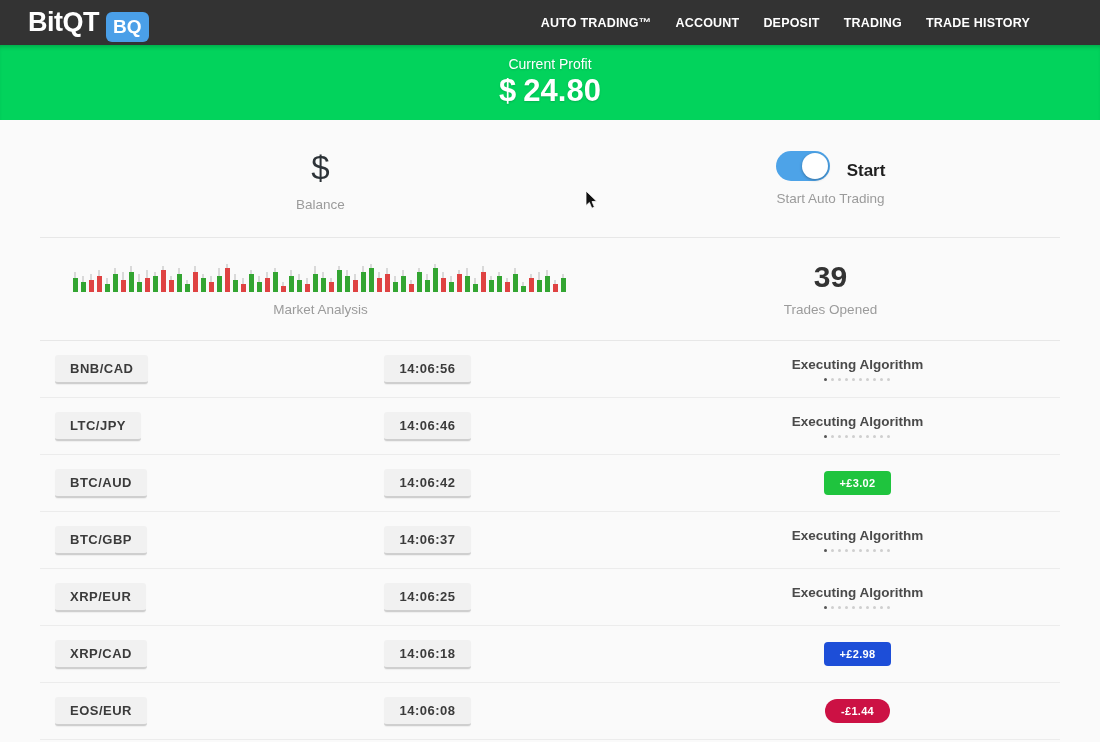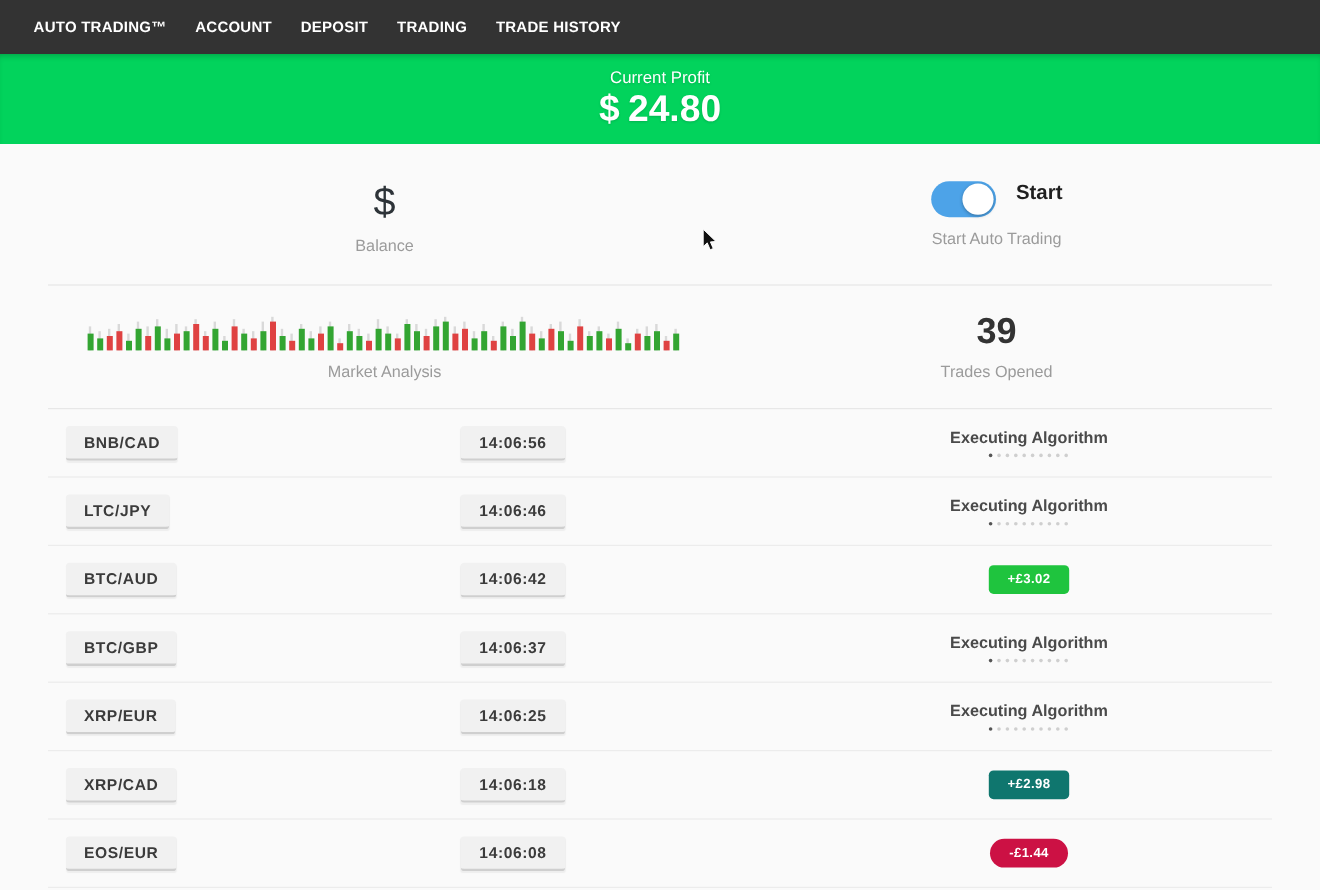--- a/index.html
+++ b/index.html
@@ -50,21 +50,21 @@
   .stats-row.first { height: 118px; }
   .stats-row.second { height: 103px; }
   .col-left { width: 55%; display: flex; flex-direction: column; align-items: center; justify-content: center; }
   .col-right { width: 45%; display: flex; flex-direction: column; align-items: center; justify-content: center; }
 
   .balance-value { display: flex; align-items: flex-start; color: #2d3338; }
   .balance-currency { font-size: 33px; font-weight: 400; margin-top: 3px; }
   .balance-number { font-size: 47px; font-weight: bold; letter-spacing: -1px; line-height: 1; }
   .muted-label { margin-top: 10px; font-size: 13.5px; color: #9b9b9b; }
 
-  .toggle-row { display: flex; align-items: flex-start; gap: 17px; }
+  .toggle-row { display: flex; align-items: flex-end; gap: 17px; }
   .switch {
     width: 54px; height: 30px; border-radius: 16px; background: #cccccc;
     position: relative; cursor: pointer;
   }
   .switch.on { background: #4da3e8; }
   .knob {
     width: 26px; height: 26px; border-radius: 50%; background: #ffffff;
     position: absolute; top: 2px; left: 2px;
     box-shadow: 0 1px 3px rgba(0,0,0,0.3);
   }
@@ -105,20 +105,24 @@
     padding: 6px 16px; border-radius: 4px; white-space: nowrap;
   }
 
   
   .mouse-cursor { position: absolute; left: 585px; top: 191px; z-index: 10; pointer-events: none; }
 </style>
 </head>
 <body>
 
 <header class="topbar">
+  <div class="logo">
+    <span class="logo-text">BitQT</span>
+    <span class="logo-badge">BQ</span>
+  </div>
   <nav>
     <ul class="nav">
       <li class="nav-item">AUTO TRADING™</li>
       <li class="nav-item">ACCOUNT</li>
       <li class="nav-item">DEPOSIT</li>
       <li class="nav-item">TRADING</li>
       <li class="nav-item">TRADE HISTORY</li>
     </ul>
   </nav>
 </header>
@@ -529,21 +533,21 @@
   </div>
 
   <div class="trade-row">
     <div class="cell pair-cell">
       <span class="chip pair-chip">XRP/CAD</span>
     </div>
     <div class="cell time-cell">
       <span class="chip time-chip">14:06:18</span>
     </div>
     <div class="cell status-cell">
-          <span class="badge" style="background: #0f766e;">+£2.98</span>
+          <span class="badge" style="background: #1d4ed8;">+£2.98</span>
         </div>
   </div>
 
   <div class="trade-row">
     <div class="cell pair-cell">
       <span class="chip pair-chip">EOS/EUR</span>
     </div>
     <div class="cell time-cell">
       <span class="chip time-chip">14:06:08</span>
     </div>

